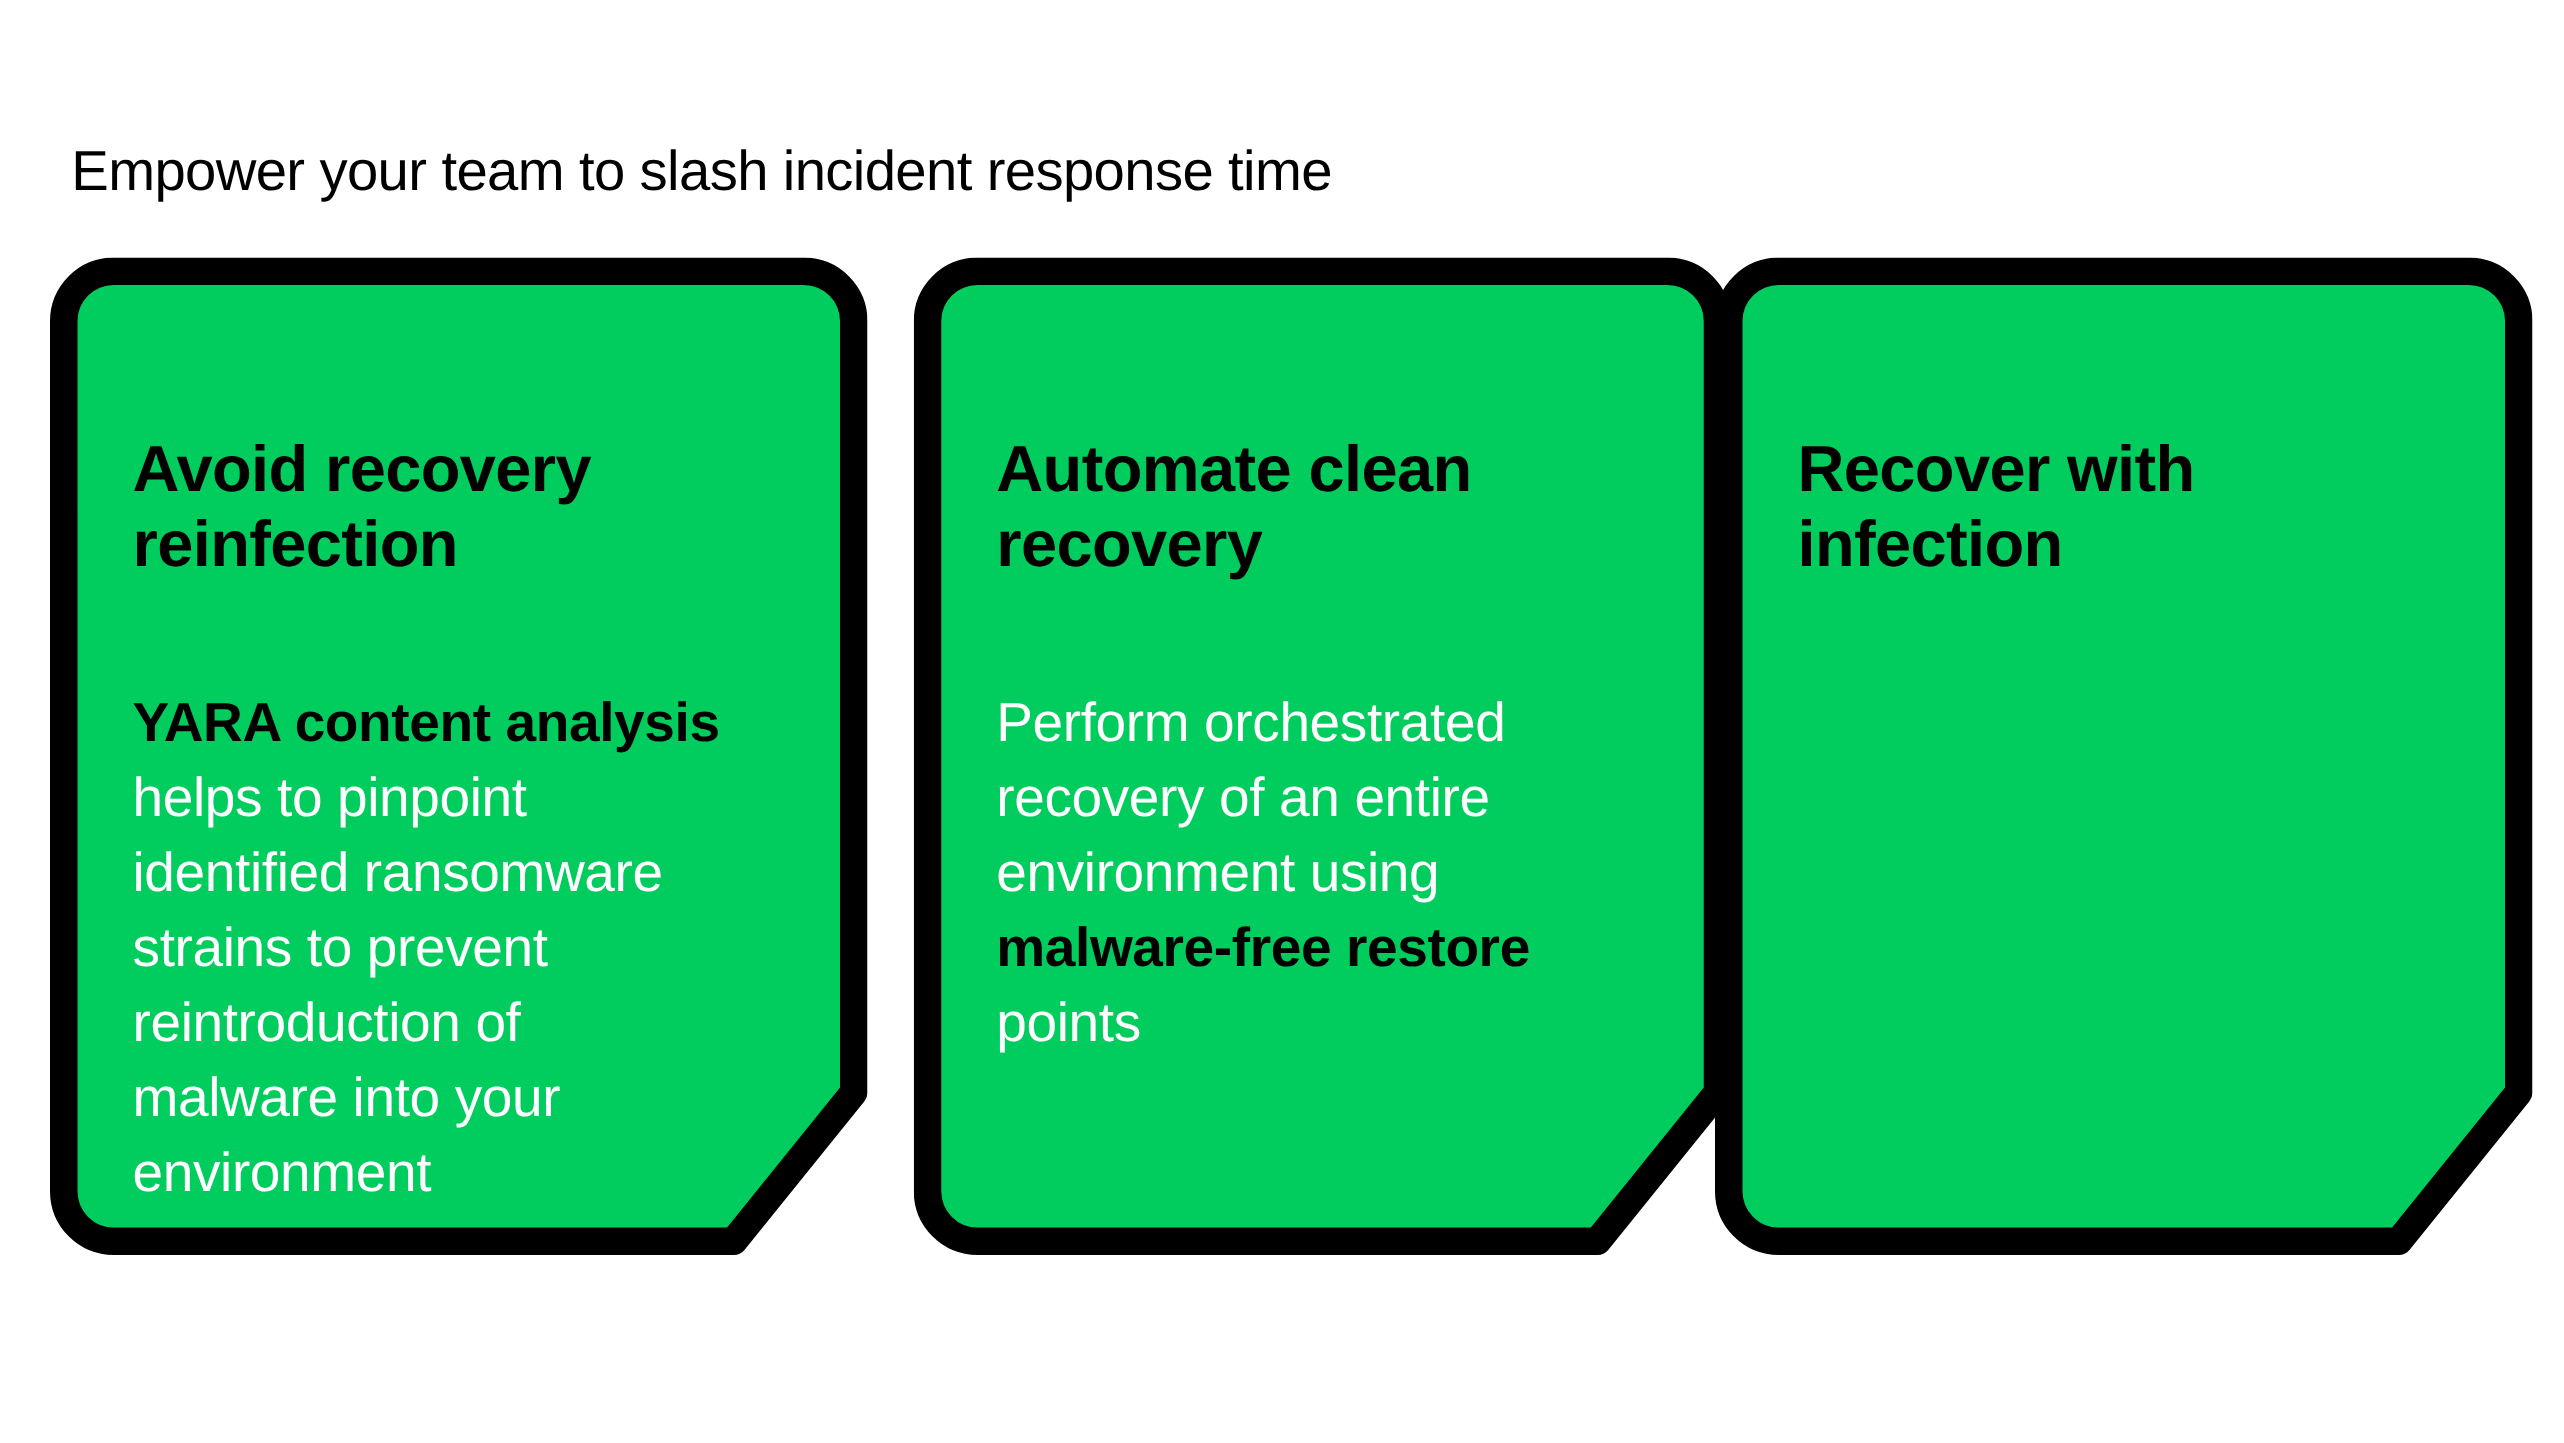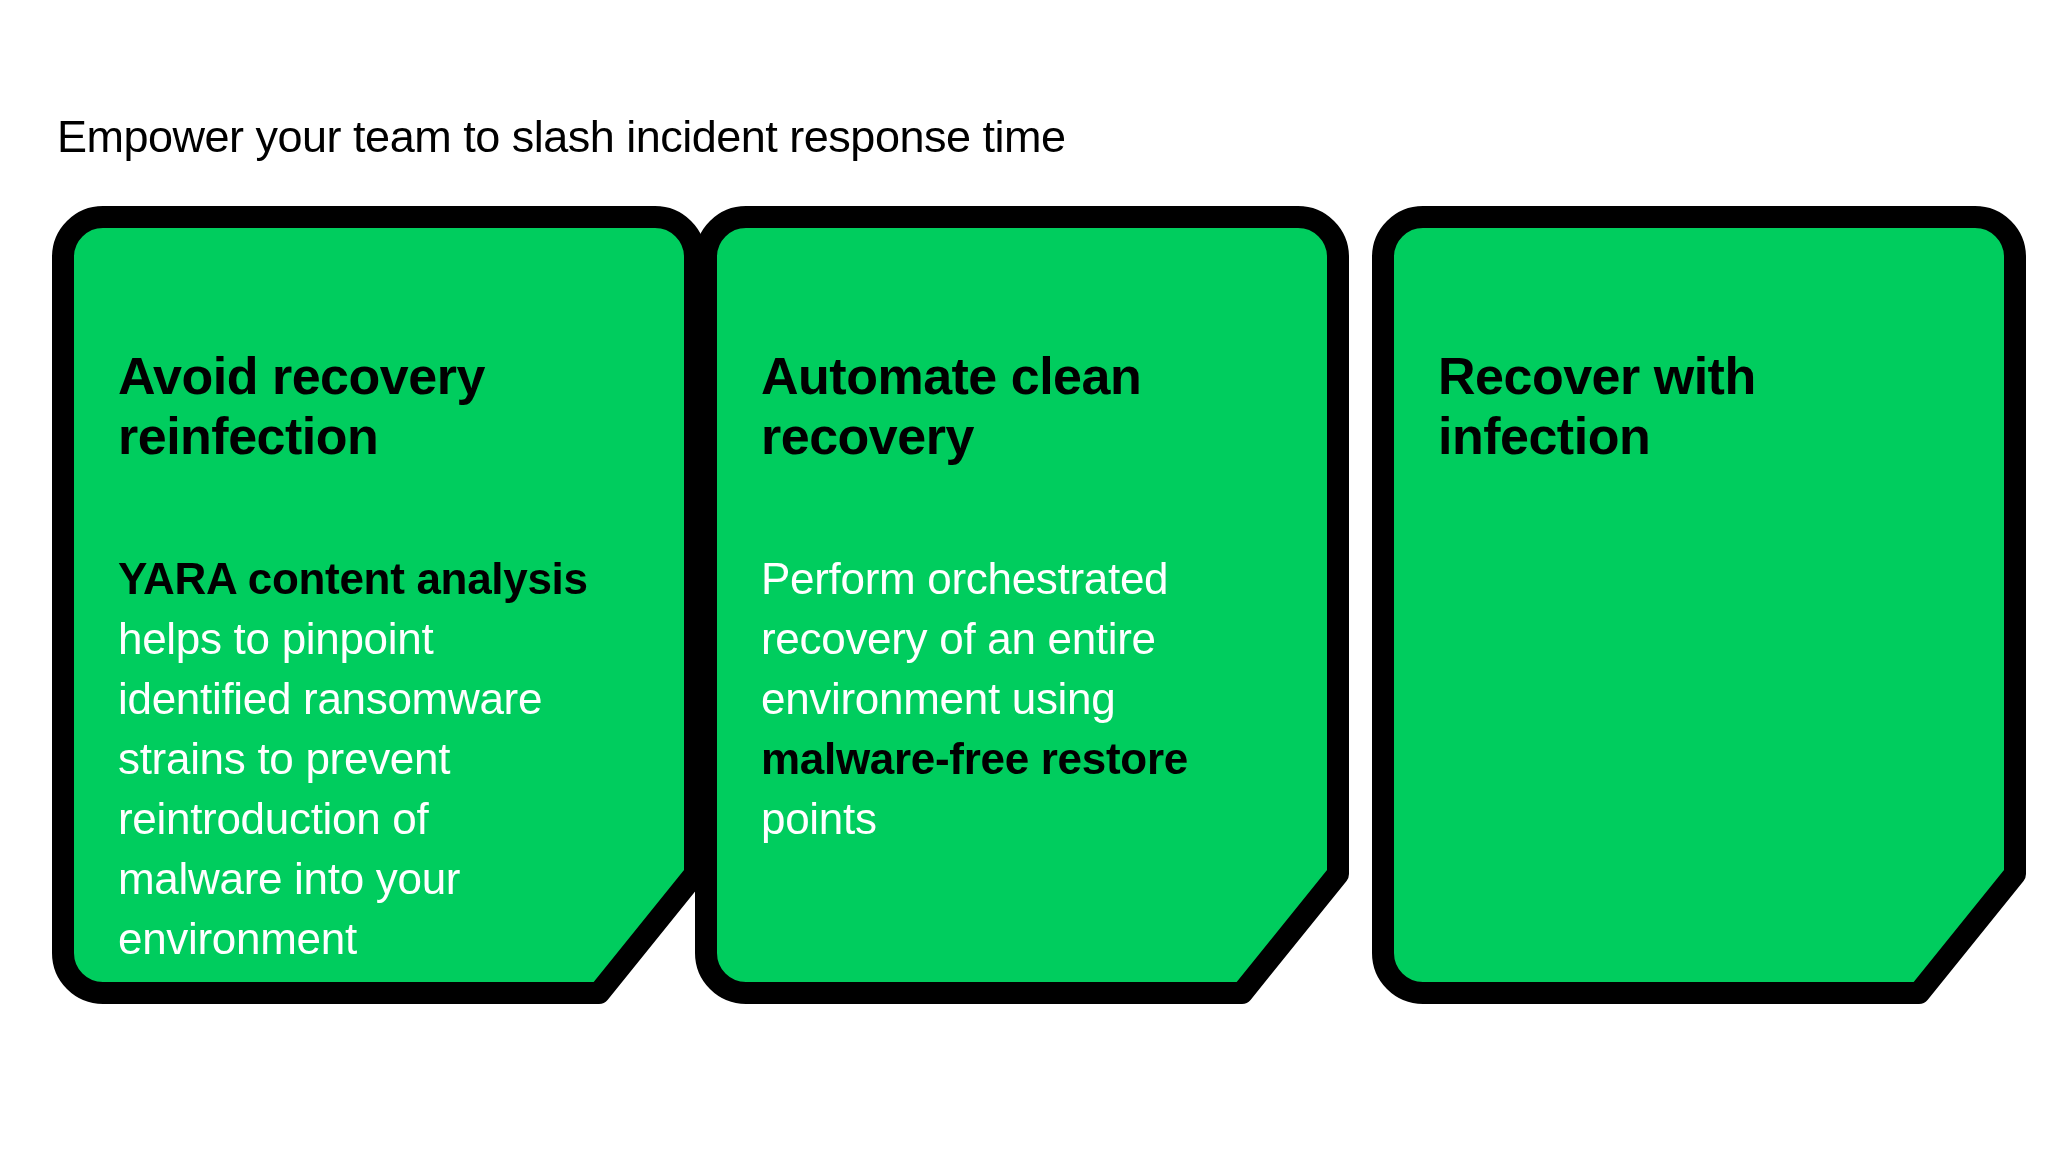--- a/index.html
+++ b/index.html
@@ -29,22 +29,22 @@
     color: #000000;
     letter-spacing: -0.5px;
     white-space: nowrap;
   }
   .card {
     position: absolute;
     top: 206px;
     width: 654px;
     height: 798px;
   }
-  .card-1 { left: 52px; padding-left: 48px; }
-  .card-2 { left: 695px; }
+  .card-1 { left: 40px; padding-left: 48px; }
+  .card-2 { left: 731px; }
   .card-3 { left: 1372px; }
   .card-shape {
     position: absolute;
     left: 0;
     top: 0;
     width: 654px;
     height: 798px;
     display: block;
   }
   .card-content {

